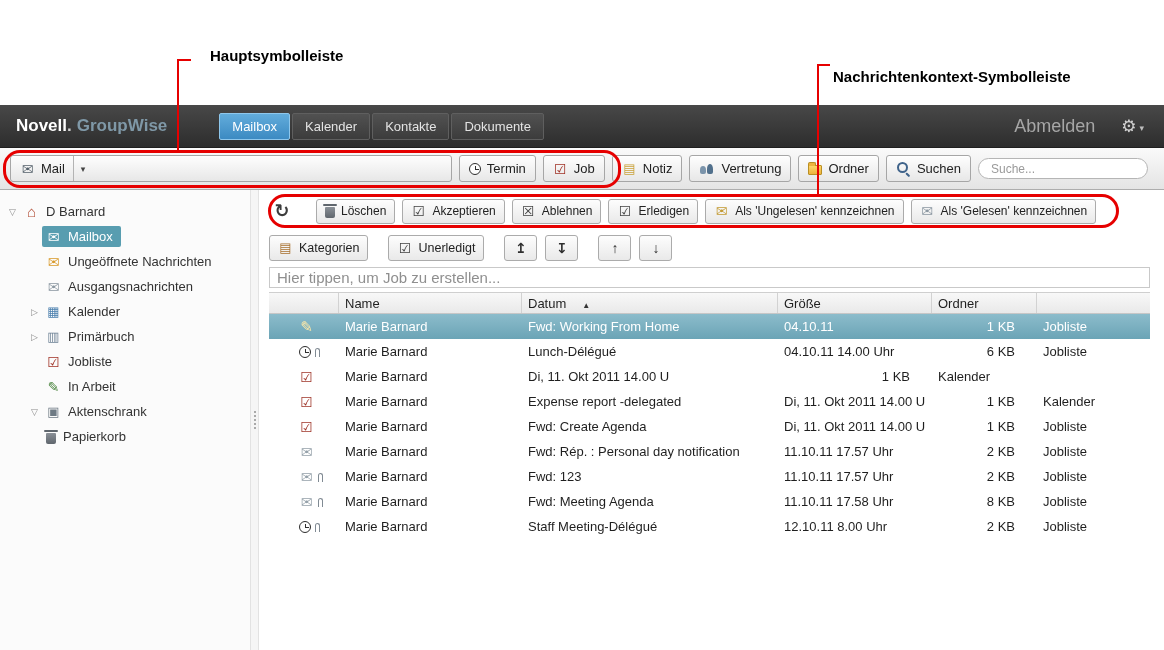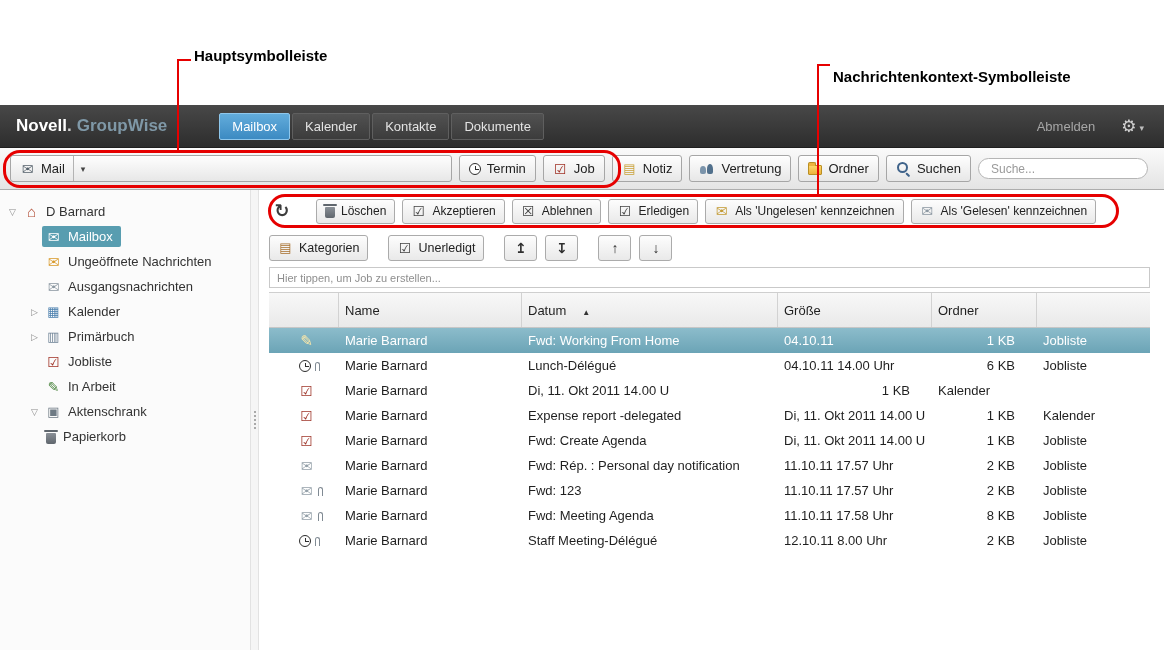--- a/index.html
+++ b/index.html
@@ -20,21 +20,21 @@
   
   .hdr{flex:0 0 43px;background:linear-gradient(#484848,#2d2d2d);border-bottom:1px solid #1f1f1f;display:flex;align-items:center;padding:0 16px}
   .brand{display:flex;align-items:flex-end;font-size:17px}
   .brand-novell{color:#fff;font-weight:bold}
   .brand-dot{color:#cfcfcf;font-weight:bold;margin-right:5px}
   .brand-prod{color:#7f98a7;font-weight:bold}
   .tabs{display:flex;gap:2px;margin-left:52px;height:27px}
   .tab{padding:0 12px;display:flex;align-items:center;font-size:13px;color:#e3e3e3;background:linear-gradient(#515151,#3c3c3c);border:1px solid #5f5f5f;border-radius:2px}
   .tab.selected{background:linear-gradient(#62acdb,#3c8ac2);border-color:#8ec7ec;color:#fff}
   .hdr-right{margin-left:auto;display:flex;align-items:center;gap:26px;padding-right:4px}
-  .logout{color:#a6a6a6;font-size:13px}
+  .logout{color:#a6a6a6;font-size:18px}
   .gear-wrap{display:flex;align-items:center;gap:3px}
   .ic-gear::before{content:"⚙";font-size:17px;color:#d2d2d2}
   .ic-gear-dd::before{content:"▾";font-size:9px;color:#bdbdbd}
 
   
   .main-tb{flex:0 0 42px;background:linear-gradient(#fafafa,#e4e4e4);border-bottom:1px solid #adadad;display:flex;align-items:center;padding:0 10px;gap:7px}
   .tbtn{display:inline-flex;align-items:center;gap:6px;height:27px;padding:0 9px;background:linear-gradient(#fefefe,#e7e7e7);border:1px solid #a6a6a6;border-radius:3px;font-size:13px;color:#222;box-shadow:inset 0 1px 0 rgba(255,255,255,.8)}
   .tbtn .dd{display:none;margin-left:2px;padding-left:7px;border-left:1px solid #b3b3b3;align-self:stretch;align-items:center}
   .tbtn.split .dd{display:inline-flex}
   .dd::before{content:"▾";font-size:9px;color:#444}
@@ -109,42 +109,42 @@
 
   
   .sec-tb{display:flex;align-items:center;gap:8px;flex:0 0 27px;margin-top:9px}
   .sbtn{height:26px}
   .sbtn.gap{margin-left:12px}
   .sbtn .lbl:empty{display:none}
   .sbtn .lbl{font-size:12.5px}
 
   
   .task-row{margin-top:6px}
-  .task-row input{width:100%;height:21px;border:1px solid #c9c9c9;padding:0 7px;font-size:11px;color:#444;background:#fff}
+  .task-row input{width:100%;height:21px;border:1px solid #c9c9c9;padding:0 7px;font-size:15px;color:#444;background:#fff}
   .task-row input::placeholder{color:#8f8f8f}
 
   
   .mtable{margin-top:4px;font-size:13px}
-  .hrow{display:grid;grid-template-columns:70px 183px 256px 154px 105px 1fr;height:36px;background:linear-gradient(#f8f8f8,#e9e9e9);border-top:1px solid #cfcfcf;border-bottom:1px solid #c6c6c6}
+  .hrow{display:grid;grid-template-columns:70px 183px 256px 154px 105px 1fr;height:22px;background:linear-gradient(#f8f8f8,#e9e9e9);border-top:1px solid #cfcfcf;border-bottom:1px solid #c6c6c6}
   .hcell{display:flex;align-items:center;padding:0 6px;border-right:1px solid #d2d2d2;color:#1f1f1f;overflow:hidden;white-space:nowrap}
   .sort-ic{margin-left:16px}
   .sort-ic::before{content:"▲";font-size:8px;color:#333}
   .row{display:grid;grid-template-columns:70px 183px 256px 154px 105px 1fr;height:25px;align-items:center;color:#1f1f1f}
   .row.selected{background:linear-gradient(#8cbccb,#6ba4b6);color:#fff}
   .row.selected .icon{color:#fff}
   .row.selected .i-pencil-icon{color:#ffe9a8}
   .cell{padding:0 6px;overflow:hidden;white-space:nowrap}
   .cell.cicon{display:flex;align-items:center;padding-left:30px;gap:2px}
   .cell.csize{text-align:right;padding-right:22px}
 </style>
 </head>
 <body>
 
 <div>
-  <div class="ann-label" style="left:194px;top:47px">Hauptsymbolleiste</div>
+  <div class="ann-label" style="left:210px;top:47px">Hauptsymbolleiste</div>
   <div class="line-h" style="left:177px;top:59px;width:14px"></div>
   <div class="line-v" style="left:177px;top:59px;height:93px"></div>
   <div class="ann-label" style="left:833px;top:68px">Nachrichtenkontext-Symbolleiste</div>
   <div class="line-h" style="left:817px;top:64px;width:13px"></div>
   <div class="line-v" style="left:817px;top:64px;height:133px"></div>
   <div class="cbox" style="left:3px;top:150px;width:618px;height:38px"></div>
   <div class="cbox" style="left:268px;top:194px;width:851px;height:34px"></div>
 </div>
 
 <div class="app">

